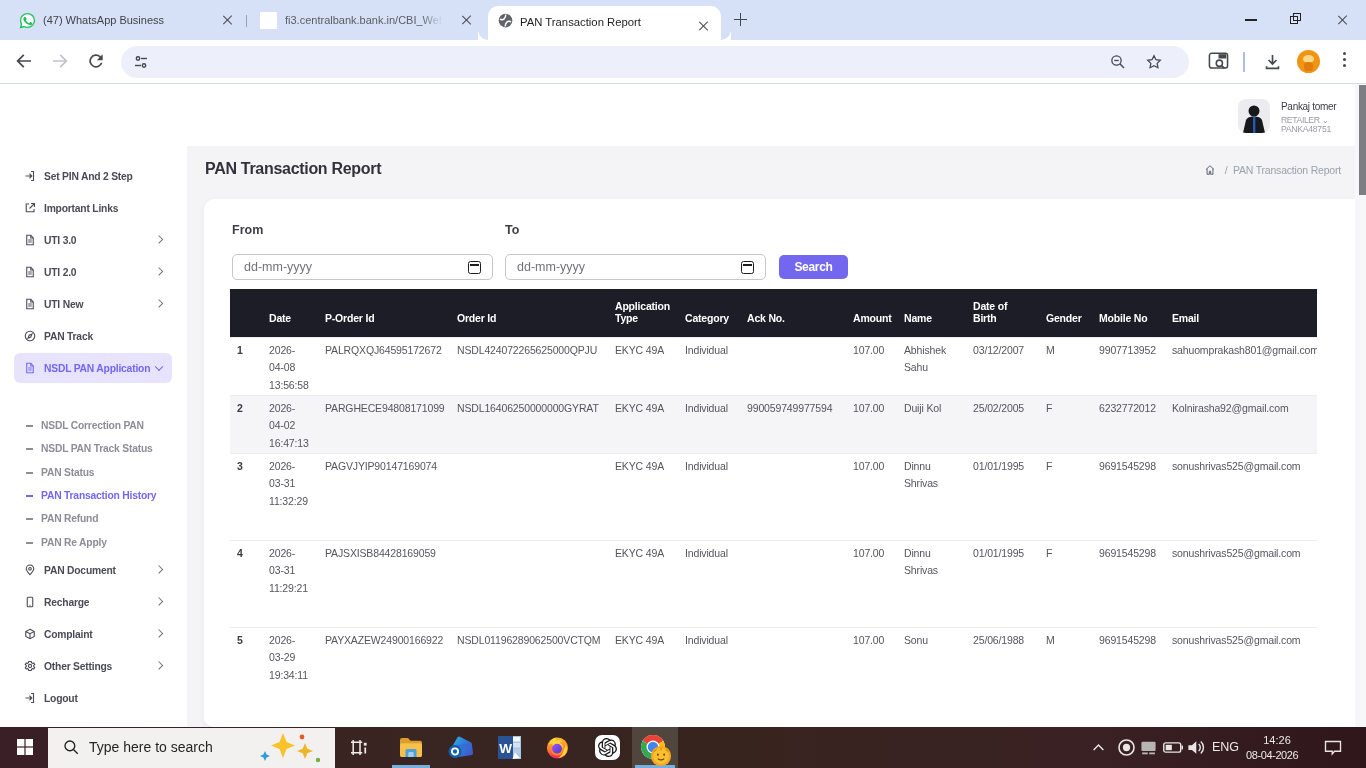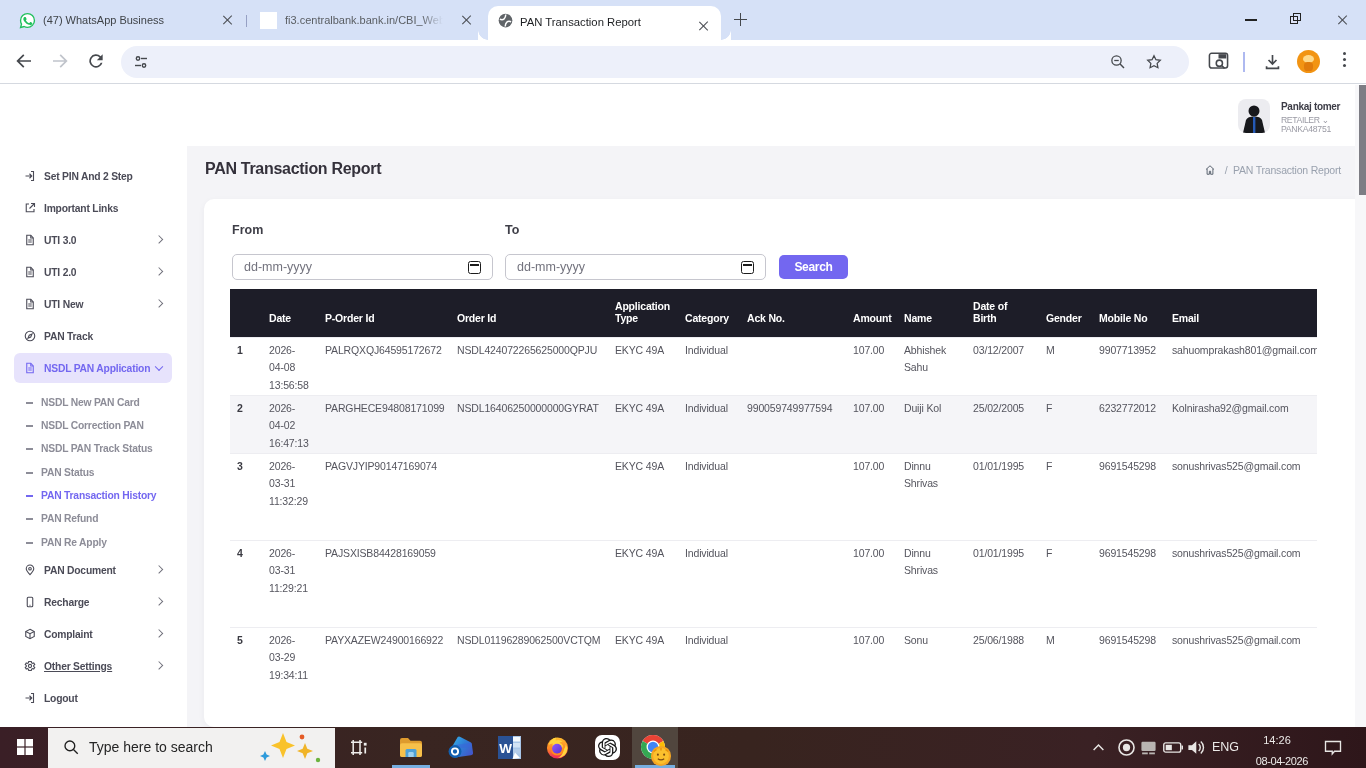--- a/index.html
+++ b/index.html
@@ -143,21 +143,21 @@
 <div class="abs" id="page">
   <div id="pghead"></div>
 
   <div style="position:absolute;left:1238px;top:14px;width:32px;height:34px;border-radius:8px;background:#ececf0;overflow:hidden;">
     <svg width="32" height="34" viewBox="0 0 32 34">
         <circle cx="16" cy="12" r="5.5" fill="#17181c"></circle>
         <path d="M5 34 L8 21 C9 18.5 12 17.5 16 17.5 C20 17.5 23 18.5 24 21 L27 34 Z" fill="#17181c"></path>
         <rect x="15" y="18" width="2.4" height="16" fill="#2559b5"></rect>
       </svg>
   </div>
-  <div style="position:absolute;left:1281px;top:16px;font-size:10px;letter-spacing:-0.3px;font-weight:700;color:#3c3c46;">Pankaj tomer</div>
+  <div style="position:absolute;left:1281px;top:16px;font-size:10px;letter-spacing:-0.3px;font-weight:400;color:#3c3c46;">Pankaj tomer</div>
   <div style="position:absolute;left:1281px;top:30px;font-size:8.7px;letter-spacing:-0.4px;color:#9a9aa4;">RETAILER ⌄</div>
   <div style="position:absolute;left:1281px;top:39px;font-size:8.7px;letter-spacing:-0.3px;color:#9a9aa4;">PANKA48751</div>
 
   <div id="ptitle">PAN Transaction Report</div>
   <div id="crumb"><svg style="vertical-align:-2px;margin-right:6px" width="12" height="12" viewBox="0 0 24 24">
         <path d="M4 11 L12 3.5 20 11 M6.2 9.5V20.5h4.5v-6h2.6v6h4.5V9.5" fill="none" stroke="#5d6672" stroke-width="2"></path>
       </svg> / &nbsp;PAN Transaction Report</div>
 
   <div id="card">
     <div class="flabel" style="left:28px;">From</div>
@@ -298,40 +298,39 @@
           <path d="M13.5 2.5V8h5M8.5 12h7M8.5 16h7"></path>
         </svg>UTI New<div class="chev"></div></div>
     <div class="mitem" style="top:236px;"><svg width="15" height="15" viewBox="0 0 24 24" fill="none" stroke="#4b4b57" stroke-width="2.2">
           <circle cx="12" cy="12" r="9.5"></circle>
           <path d="M16 8l-2.5 6L8 16.5l2.5-6z"></path>
         </svg>PAN Track</div>
     <div class="mitem active-main" style="top:268px;"><svg width="15" height="15" viewBox="0 0 24 24" fill="none" stroke="#7367f0" stroke-width="2.2">
           <path d="M13.5 2.5H5.5v19h13V8z"></path>
           <path d="M13.5 2.5V8h5M8.5 12h7M8.5 16h7"></path>
         </svg>NSDL PAN Application<div class="chev chevd" style="border-color:#7367f0;"></div></div>
-    <div class="sitem" style="top:306px;"><span>NSDL New PAN Card</span></div>
     <div class="sitem" style="top:329px;"><span>NSDL Correction PAN</span></div>
     <div class="sitem" style="top:352px;"><span>NSDL PAN Track Status</span></div>
     <div class="sitem" style="top:376px;"><span>PAN Status</span></div>
     <div class="sitem active-sub" style="top:399px;"><span>PAN Transaction History</span></div>
     <div class="sitem" style="top:422px;"><span>PAN Refund</span></div>
     <div class="sitem" style="top:446px;"><span>PAN Re Apply</span></div>
     <div class="mitem" style="top:470px;"><svg width="15" height="15" viewBox="0 0 24 24" fill="none" stroke="#4b4b57" stroke-width="2.2">
           <path d="M12 21.5c4-4.5 7.5-8.4 7.5-12A7.5 7.5 0 0 0 4.5 9.5c0 3.6 3.5 7.5 7.5 12z"></path>
           <circle cx="12" cy="9.5" r="2.6"></circle>
         </svg>PAN Document<div class="chev"></div></div>
     <div class="mitem" style="top:502px;"><svg width="15" height="15" viewBox="0 0 24 24" fill="none" stroke="#4b4b57" stroke-width="2.2">
           <rect x="6.5" y="2.5" width="11" height="19" rx="2"></rect>
           <path d="M11 18.5h2"></path>
         </svg>Recharge<div class="chev"></div></div>
     <div class="mitem" style="top:534px;"><svg width="15" height="15" viewBox="0 0 24 24" fill="none" stroke="#4b4b57" stroke-width="2.2">
           <path d="M12 2.5 20.5 7v10L12 21.5 3.5 17V7z"></path>
           <path d="M3.5 7 12 11.5 20.5 7M12 11.5V21.5"></path>
         </svg>Complaint<div class="chev"></div></div>
-    <div class="mitem" style="top:566px;text-decoration:underline;"><svg width="15" height="15" viewBox="0 0 24 24" fill="none" stroke="#4b4b57" stroke-width="2.2">
+    <div class="mitem" style="top:566px;"><svg width="15" height="15" viewBox="0 0 24 24" fill="none" stroke="#4b4b57" stroke-width="2.2">
           <circle cx="12" cy="12" r="3.2"></circle>
           <path d="M19.5 12a7.5 7.5 0 0 0-.1-1.2l2.1-1.6-2-3.4-2.4 1a7.5 7.5 0 0 0-2.1-1.2L14.6 3h-5.2l-.4 2.6a7.5 7.5 0 0 0-2.1 1.2l-2.4-1-2 3.4 2.1 1.6a7.5 7.5 0 0 0 0 2.4l-2.1 1.6 2 3.4 2.4-1a7.5 7.5 0 0 0 2.1 1.2l.4 2.6h5.2l.4-2.6a7.5 7.5 0 0 0 2.1-1.2l2.4 1 2-3.4-2.1-1.6c.1-.4.1-.8.1-1.2z"></path>
         </svg>Other Settings<div class="chev"></div></div>
     <div class="mitem" style="top:598px;"><svg width="15" height="15" viewBox="0 0 24 24" fill="none" stroke="#4b4b57" stroke-width="2.2">
           <path d="M14 3h5v18h-5M3 12h12M11 7.5 15.5 12 11 16.5"></path>
         </svg>Logout</div>
   </div>
 
   <div style="position:absolute;left:1355px;top:0;width:11px;height:642px;background:#f7f7f9;"></div>
   <div style="position:absolute;left:1359px;top:0;width:7px;height:110px;background:#7d7d84;"></div>
@@ -457,17 +456,17 @@
       <rect x="1" y="1" width="22" height="12" rx="2.5" fill="none" stroke="#e8e6e4" stroke-width="1.8"></rect>
       <rect x="24" y="4.5" width="2" height="5" fill="#e8e6e4"></rect>
       <rect x="3.5" y="3.5" width="8" height="7" fill="#e8e6e4"></rect>
     </svg>
   <svg style="position:absolute;left:1186px;top:12px" width="19" height="17" viewBox="0 0 24 21">
       <path d="M3 7.5 H7.5 L13 2.5 V18.5 L7.5 13.5 H3 Z" fill="#e8e6e4"></path>
       <path d="M16 6 A6 6 0 0 1 16 15 M18.7 3 A10 10 0 0 1 18.7 18" stroke="#e8e6e4" stroke-width="1.8" fill="none"></path>
     </svg>
   <div style="position:absolute;left:1212px;top:13px;font-size:12.5px;color:#eceae8;">ENG</div>
   <div style="position:absolute;left:1246px;top:7px;width:62px;text-align:center;font-size:11px;color:#eceae8;">14:26</div>
-  <div style="position:absolute;left:1246px;top:22px;width:62px;text-align:right;font-size:11px;letter-spacing:-0.4px;color:#eceae8;margin-top:6px;">08-04-2026</div>
+  <div style="position:absolute;left:1246px;top:22px;width:62px;text-align:left;font-size:11px;letter-spacing:-0.4px;color:#eceae8;">08-04-2026</div>
   <svg style="position:absolute;left:1324px;top:12px" width="18" height="17" viewBox="0 0 24 22" fill="none" stroke="#e8e6e4" stroke-width="1.8">
       <path d="M2 3 H22 V16 H14 L11 19.5 V16 H2 Z"></path>
     </svg>
 </div>
 
 </body></html>

